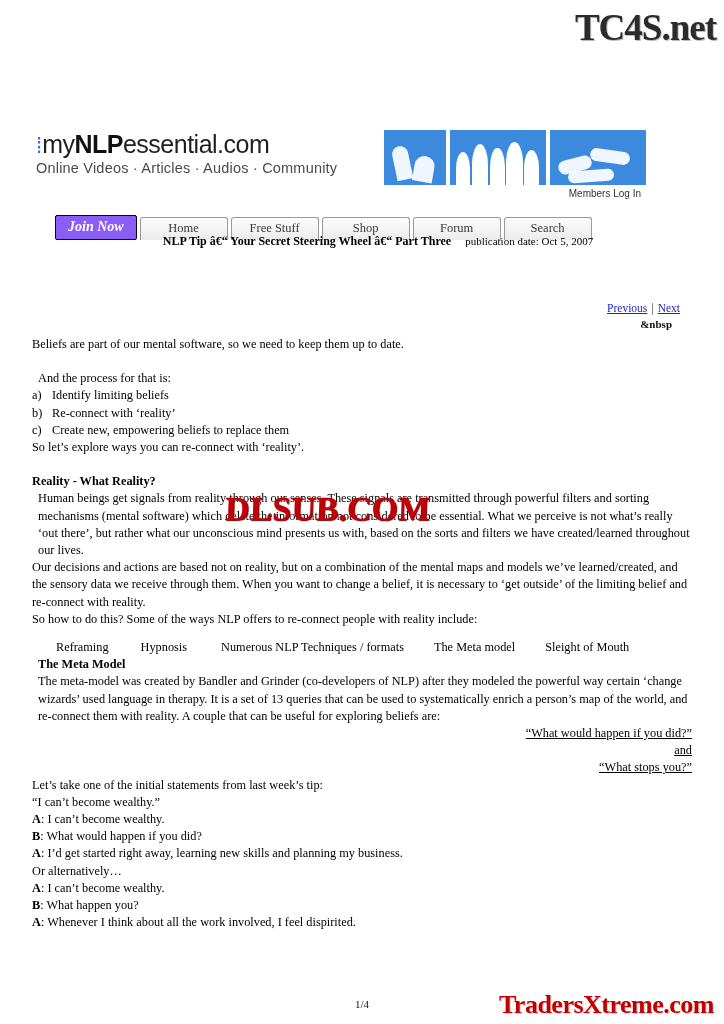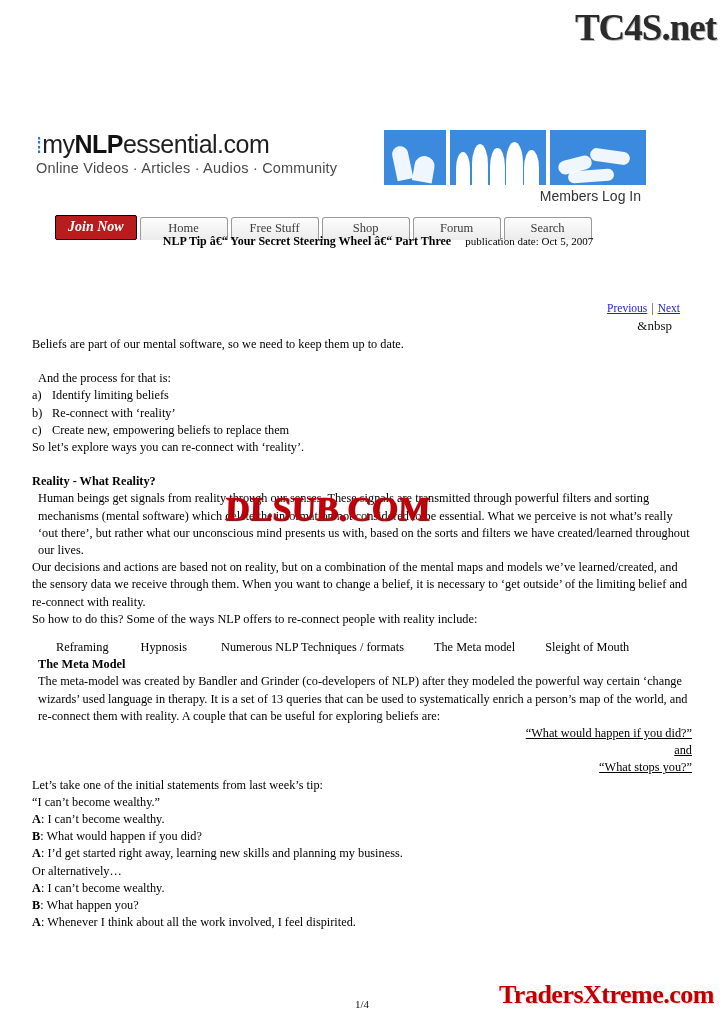--- a/index.html
+++ b/index.html
@@ -20,21 +20,21 @@
     right: 8px;
     font-family: "Liberation Serif", serif;
     font-weight: bold;
     font-size: 37px;
     color: #2b2b2b;
     letter-spacing: -1px;
     text-shadow: 1px 1px 0 #bbb;
   }
   .wm-bottom {
     position: absolute;
-    bottom: 14px;
+    bottom: 4px;
     right: 10px;
     font-family: "Liberation Serif", serif;
     font-weight: bold;
     font-size: 26px;
     color: #c00000;
     letter-spacing: -0.5px;
     text-shadow: 1px 1px 0 #ffd0d0;
   }
   .wm-center {
     position: absolute;
@@ -114,35 +114,35 @@
   .grp { position: absolute; background: #fff; border-radius: 50% 50% 0 0; }
   
   .b3-a { left: 8px; top: 28px; width: 34px; height: 14px; border-radius: 7px; transform: rotate(-14deg); }
   .b3-b { left: 40px; top: 20px; width: 40px; height: 13px; border-radius: 7px; transform: rotate(8deg); }
   .b3-c { left: 18px; top: 40px; width: 46px; height: 12px; border-radius: 6px; transform: rotate(-4deg); }
 
   .members-login {
     position: absolute;
     top: 58px;
     right: 0px;
-    font-size: 14px;
+    font-size: 10px;
     color: #333;
   }
 
   
   .navbar {
     position: absolute;
     top: 215px;
     left: 55px;
     display: flex;
     align-items: flex-end;
     gap: 3px;
   }
   .join-now {
-    background: #b91c1c;
+    background: #8b5cf6;
     color: #fff;
     font-family: "Liberation Serif", serif;
     font-style: italic;
     font-weight: bold;
     font-size: 14px;
     padding: 3px 12px 4px 12px;
     border-radius: 2px;
     border: 1px solid #000;
     white-space: nowrap;
   }
@@ -193,23 +193,24 @@
   .pager a {
     color: #2222cc;
     text-decoration: underline;
     cursor: pointer;
   }
   .pager .sep { color: #333; margin: 0 4px; }
   .nbsp-line {
     position: absolute;
     top: 318px;
     right: 52px;
-    font-size: 13px;
+    font-size: 11px;
     font-family: "Liberation Serif", serif;
     color: #111;
+    font-weight: bold;
   }
 
   
   .doc {
     position: absolute;
     top: 336px;
     left: 32px;
     width: 660px;
     font-family: "Liberation Serif", serif;
     font-size: 12.3px;

